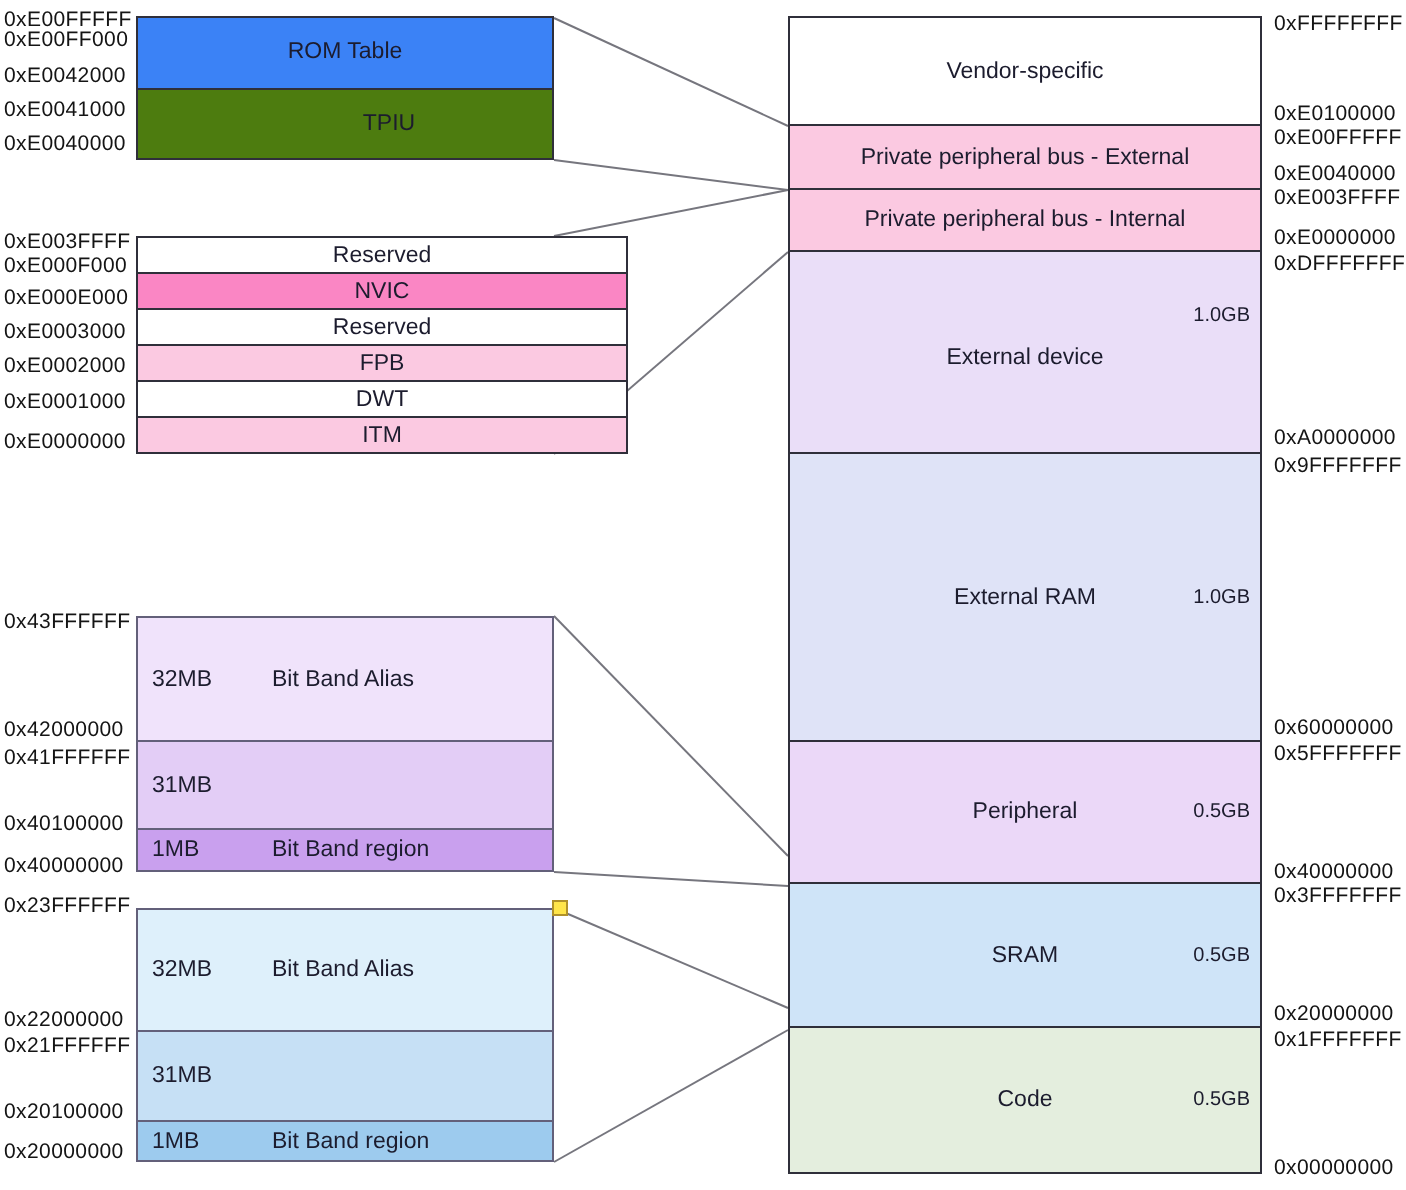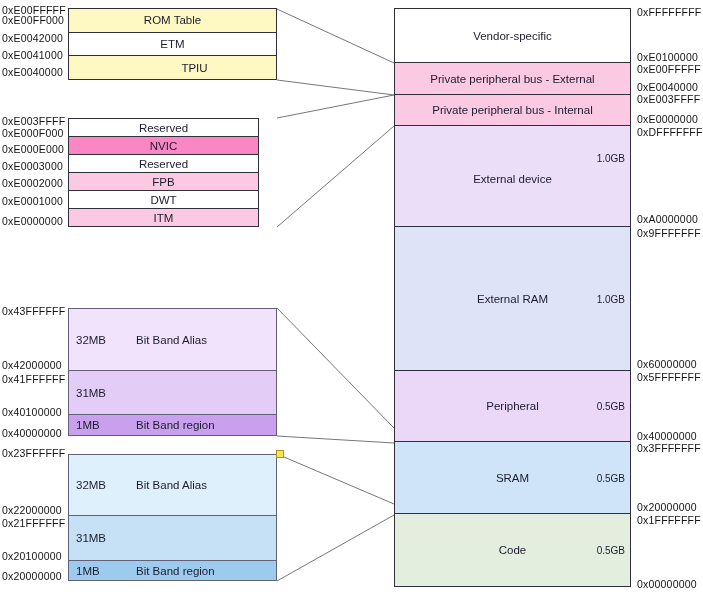--- a/index.html
+++ b/index.html
@@ -76,32 +76,29 @@
   <div class="addr" style="left:2px; top:407px">0x40100000</div>
   <div class="addr" style="left:2px; top:428px">0x40000000</div>
 
   <div class="addr" style="left:2px; top:448px">0x23FFFFFF</div>
   <div class="addr" style="left:2px; top:505px">0x22000000</div>
   <div class="addr" style="left:2px; top:518px">0x21FFFFFF</div>
   <div class="addr" style="left:2px; top:551px">0x20100000</div>
   <div class="addr" style="left:2px; top:571px">0x20000000</div>
 
   <div class="block dark-border" style="left:68px; top:8px; width:209px; height:72px;">
-    <div class="row" style="background-color: #fef9c3;">
+    <div class="row" style="background-color: #3b82f6;">
         <span>ROM Table</span>
       </div>
-    <div class="row" style="background-color: rgb(255, 255, 255);">
-        <span>ETM</span>
-      </div>
-    <div class="row" style="background-color: #fef9c3; padding-left: 44px;">
+    <div class="row" style="background-color: #4d7c0f; padding-left: 44px;">
         <span>TPIU</span>
       </div>
   </div>
 
-  <div class="block dark-border" style="left:68px; top:118px; width:191px; height:109px;text-align:right;">
+  <div class="block dark-border" style="left:68px; top:118px; width:246px; height:109px;text-align:right;">
     <div class="row" style="background-color: rgb(255, 255, 255);">
         <span>Reserved</span>
       </div>
     <div class="row" style="background-color: rgb(250, 134, 196);">
         <span>NVIC</span>
       </div>
     <div class="row" style="background-color: rgb(255, 255, 255);">
         <span>Reserved</span>
       </div>
     <div class="row" style="background-color: rgb(251, 201, 225);">

